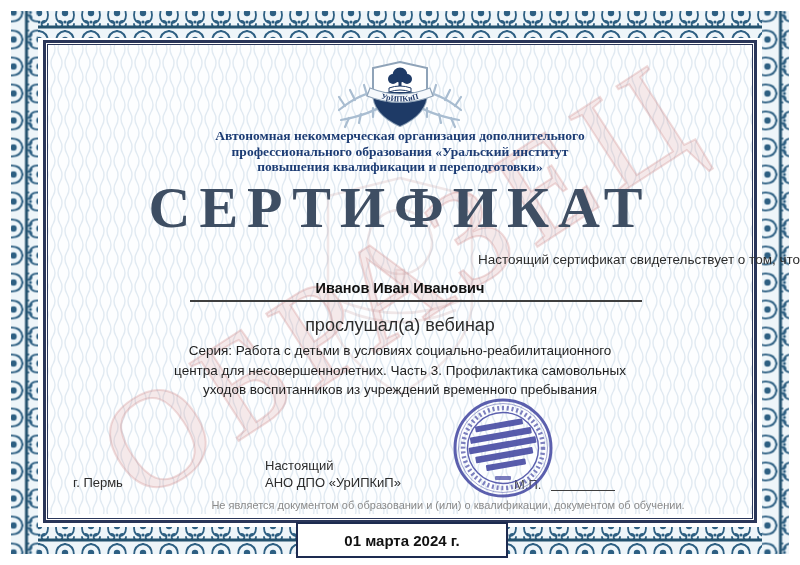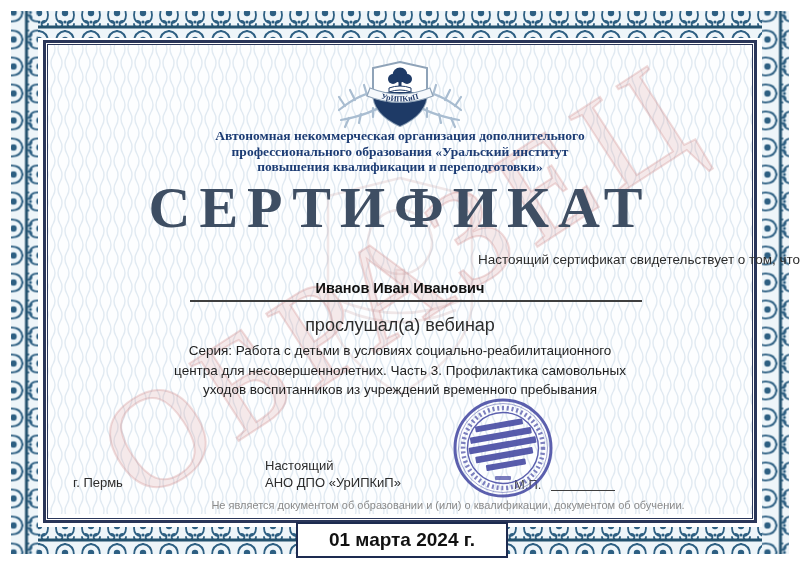--- a/index.html
+++ b/index.html
@@ -25,21 +25,21 @@
   .course{left:165px;top:341px;width:470px;text-align:center;font-size:13.5px;font-weight:normal;
           line-height:19.5px;color:#1f1f1f;z-index:3;}
   .city{left:73px;top:475px;font-size:13px;color:#2c2c2c;z-index:3;}
   .signatory{left:265px;top:457px;font-size:13px;line-height:17px;color:#2c2c2c;z-index:3;}
   .mp{left:514px;top:477px;font-size:13px;color:#474747;z-index:3;}
   .sig-line{left:551px;top:490px;width:64px;height:0;border-top:1.5px solid #3f3f3f;z-index:3;}
   .disclaimer{left:0;top:499px;width:800px;text-align:center;font-size:11px;color:#8a8a8a;z-index:3;padding-left:48px;}
   .stamp{left:447px;top:394px;z-index:4;}
   .datebox{left:296px;top:522px;width:208px;height:32px;background:#ffffff;border:2px solid #1d2b50;
            display:flex;align-items:center;justify-content:center;z-index:5;
-           font-size:19px;font-weight:bold;color:#111;}
+           font-size:15px;font-weight:bold;color:#111;}
 </style>
 </head>
 <body>
 
 <div class="page">
 
   <svg class="abs bg-svg" width="800" height="565">
     <defs>
       <pattern id="orn" width="26" height="27" patternUnits="userSpaceOnUse">
         <rect width="26" height="27" fill="#eef5f9"></rect>

